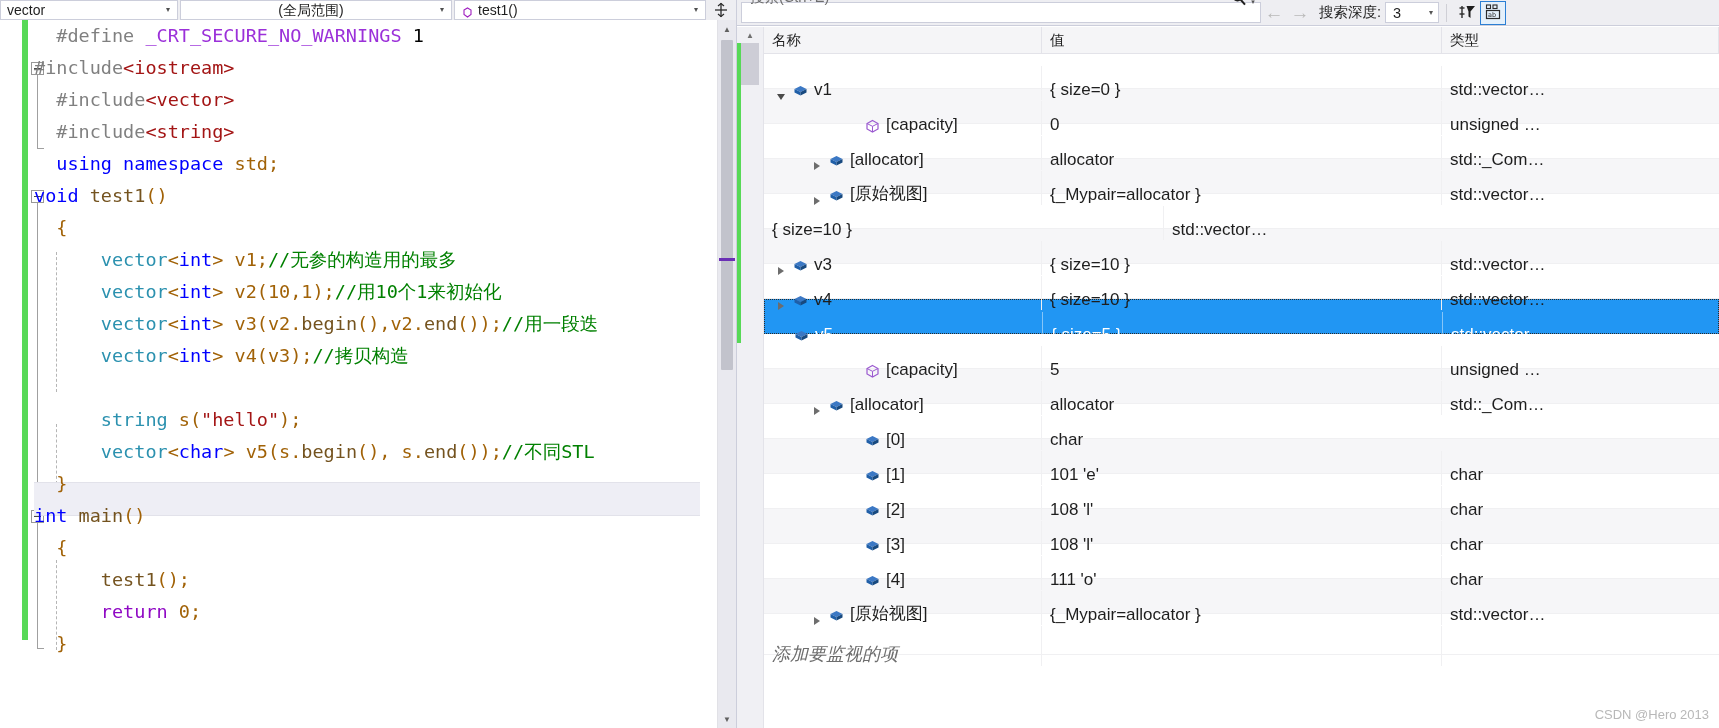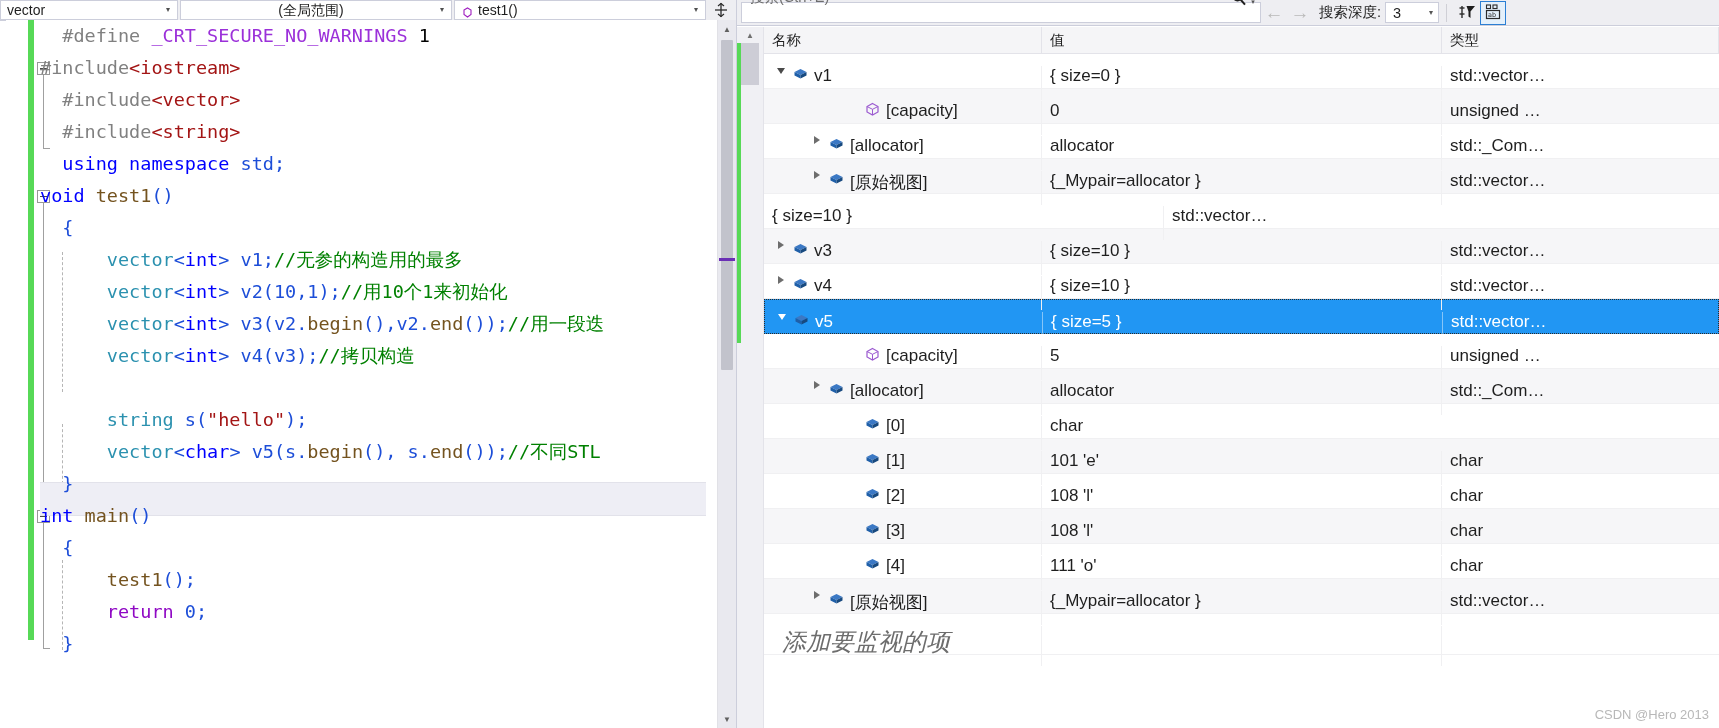--- a/index.html
+++ b/index.html
@@ -30,41 +30,41 @@
   .member-ico{
     display:inline-block;width:13px;height:13px;margin-right:4px;position:relative;top:2px;
   }
   .split-btn{
     flex:0 0 26px;display:flex;align-items:center;justify-content:center;
     background:#eeeef2;
   }
 
   
   .code-surface{
-    position:absolute;left:6px;top:20px;width:736px;height:708px;background:#fff;
+    position:absolute;left:0;top:20px;width:736px;height:708px;background:#fff;
     overflow:hidden;
   }
   .change-bar{position:absolute;left:22px;top:0;width:6px;background:#57d957;}
   .fold-col{position:absolute;left:28px;top:0;width:22px;height:100%;}
 
   .code-lines{
     position:absolute;left:34px;top:0;right:0;
     font-family:"DejaVu Sans Mono","Liberation Mono",monospace;
     font-size:18.5px;line-height:32px;white-space:pre;
   }
   .ln{height:32px;position:relative;}
   .hl-block{position:absolute;left:34px;right:36px;background:#eeeef5;border-top:1px solid #e2e2ea;border-bottom:1px solid #e2e2ea;box-sizing:border-box;}
 
   
   .t-pp{color:#808080;}
   .t-macro{color:#9b30d9;}
   .t-num{color:#000;}
   .t-hdr{color:#a31515;}
   .t-kw{color:#0000ff;}
-  .t-plain{color:#1d4ed8;}
+  .t-plain{color:#a16207;}
   .t-type{color:#2b91af;}
   .t-fn{color:#74531f;}
   .t-cmt{color:#008000;}
   .t-str{color:#a31515;}
   .t-ret{color:#8f08c4;}
 
   
   .fold-box{
     position:absolute;width:13px;height:13px;border:1px solid #989898;background:#fff;
     box-sizing:border-box;
@@ -146,41 +146,41 @@
     border-right:1px solid #e3e3e9;box-sizing:border-box;padding-left:8px;
   }
   .gh.name{flex:0 0 278px;}
   .gh.val{flex:0 0 400px;}
   .gh.type{flex:1;}
 
   .row{display:flex;height:35px;border-bottom:1px solid #f0f0f2;align-items:center;box-sizing:border-box;}
   .row.alt{background:#f6f6f8;}
   .row.sel{background:#2196f3;color:#fff;border:1px dotted #2a2a2a;height:35px;}
   .cell{
-    display:flex;align-items:flex-start;font-size:17px;color:#1e1e1e;
+    display:flex;align-items:flex-end;font-size:17px;color:#1e1e1e;
     box-sizing:border-box;height:100%;overflow:hidden;white-space:nowrap;margin-top:24px;
   }
   .row.sel .cell{color:#fff;}
   .cell.name{flex:0 0 278px;border-right:1px solid #f0f0f2;}
   .cell.val{flex:0 0 400px;border-right:1px solid #f0f0f2;padding-left:8px;}
   .cell.type{flex:1;padding-left:8px;}
   .row.sel .cell{border-right-color:rgba(255,255,255,.45);}
 
   .expander{width:18px;flex:0 0 18px;display:flex;align-items:center;justify-content:center;}
   .tri{width:0;height:0;}
   .tri.closed{border-left:6px solid #6d6d6d;border-top:4.5px solid transparent;border-bottom:4.5px solid transparent;}
   .tri.open{border-top:6px solid #4a4a4a;border-left:4.5px solid transparent;border-right:4.5px solid transparent;margin-top:2px;}
   .row.sel .tri.open{border-top-color:#fff;}
   .var-ico{flex:0 0 20px;display:flex;align-items:center;justify-content:center;}
   .nm-text{padding-left:4px;}
 
   .add-row{
     display:flex;height:40px;align-items:center;border-bottom:1px solid #f0f0f2;background:#fff;
   }
-  .add-row .cell.name{font-style:italic;color:#6d6d6d;font-size:24px;padding-left:18px;}
+  .add-row .cell.name{font-style:italic;color:#6d6d6d;font-size:18px;padding-left:8px;}
   .watermark{
     position:absolute;right:10px;bottom:6px;font-size:13px;color:#b8b8b8;
     font-family:"Liberation Sans",sans-serif;
   }
 </style>
 </head>
 <body>
 
 <div class="app">
 

